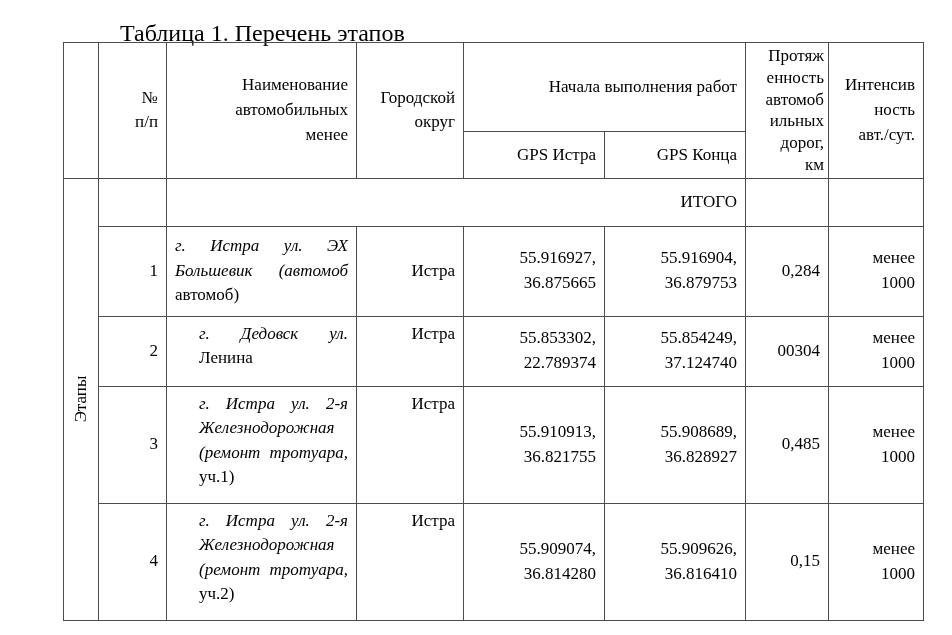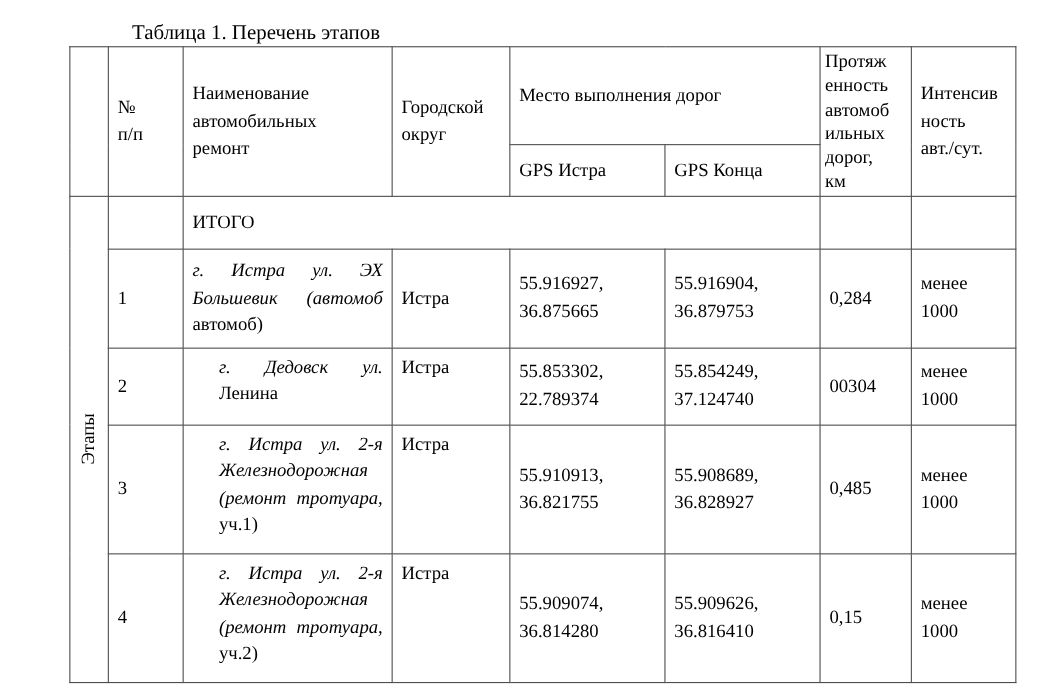--- a/index.html
+++ b/index.html
@@ -10,38 +10,38 @@
     background: #ffffff;
     font-family: "Liberation Serif", serif;
     color: #000000;
   }
   .page { position: relative; width: 952px; height: 635px; overflow: hidden; }
 
   .doc-title {
     position: absolute;
     left: 120px;
     top: 19px;
-    font-size: 19px;
+    font-size: 24px;
     line-height: 1.2;
     white-space: nowrap;
   }
 
   table.stages-table {
     position: absolute;
     left: 63px;
     top: 42px;
     width: 860px;
     border-collapse: collapse;
     table-layout: fixed;
   }
   td {
     border: 1px solid #4d4d4d;
     font-size: 17px;
     line-height: 1.45;
-    text-align: left;
+    text-align: right;
     vertical-align: middle;
     padding: 5px 8px;
     overflow: hidden;
     box-sizing: border-box;
   }
   tr.h1   { height: 89px; }
   tr.h2   { height: 46px; }
   tr.total{ height: 48px; }
   tr.r1   { height: 90px; }
   tr.r2   { height: 70px; }
@@ -86,24 +86,24 @@
       <col style="width:95px">
     </colgroup>
 
     <tbody>
         <tr class="h1">
       <td rowspan="2"></td>
       <td rowspan="2" class="pre">№
 п/п</td>
       <td rowspan="2" class="pre">Наименование
 автомобильных
-ремонт</td>
+менее</td>
       <td rowspan="2" class="pre">Городской
 округ</td>
-      <td colspan="2">Место выполнения дорог</td>
+      <td colspan="2">Начала выполнения работ</td>
       <td rowspan="2" class="pre tight">Протяж
 енность
 автомоб
 ильных
 дорог,
 км</td>
       <td rowspan="2" class="pre">Интенсив
 ность
 авт./сут.</td>
     </tr>

